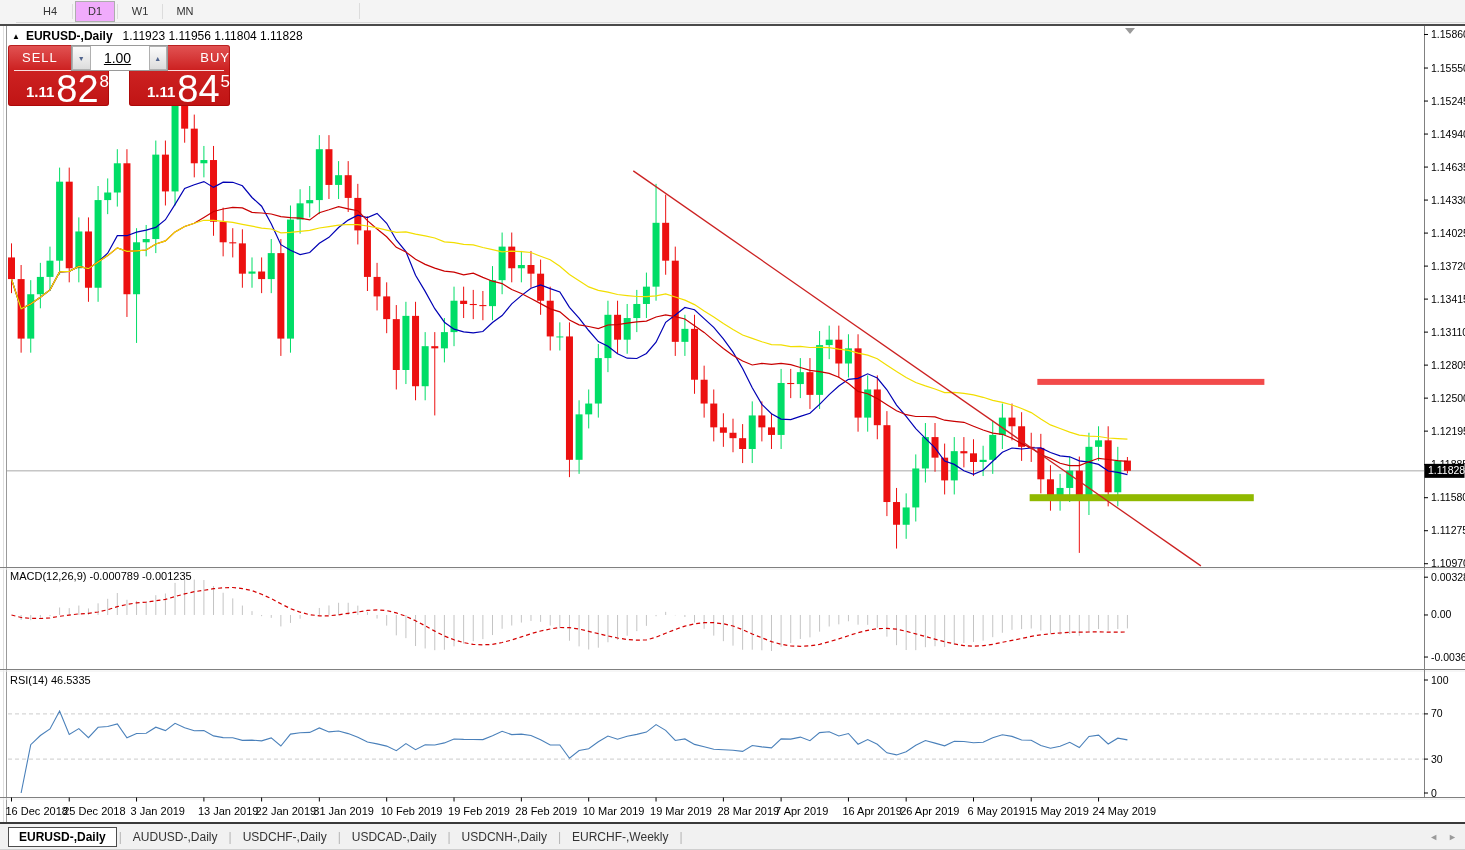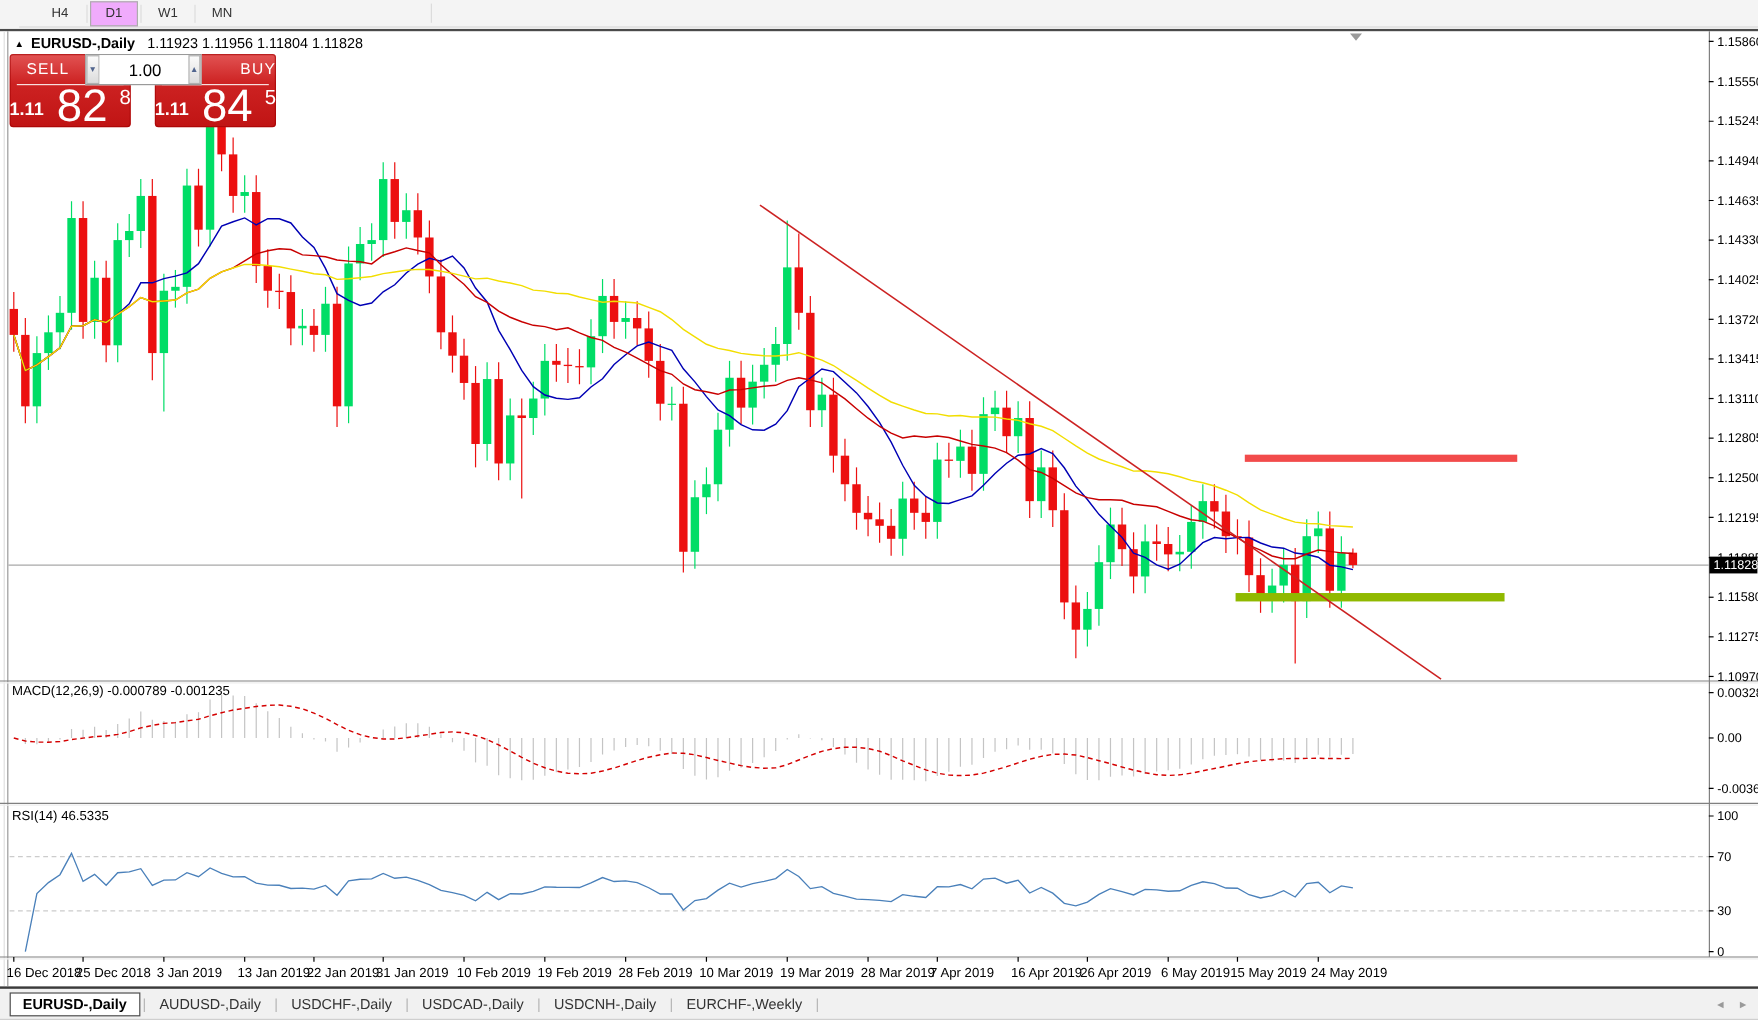--- a/index.html
+++ b/index.html
@@ -22,30 +22,30 @@
   .symbol-title .tri{font-size:8px;margin-right:6px;}
   .symbol-title .sym{font-weight:700;margin-right:10px;}
   
   .trade-panel{position:absolute;left:8px;top:45px;width:222px;height:61px;display:flex;gap:20px;}
   .tp-card{flex:1;border-radius:3px;background:linear-gradient(#e25454 0%,#cd2222 40%,#c01414 100%);
            box-shadow:0 0 0 1px rgba(160,0,0,.6) inset;display:flex;flex-direction:column;}
   .tp-head{height:25px;display:flex;align-items:center;font-size:13px;color:#fff;letter-spacing:1px;}
   .tp-head.sell{justify-content:flex-start;padding-left:14px;}
   .tp-head.buy{justify-content:flex-end;}
   .tp-rule{height:1px;background:rgba(255,255,255,.85);margin:0 6px;}
-  .tp-price{flex:1;display:flex;align-items:flex-end;justify-content:space-between;color:#fff;padding-bottom:0;}
+  .tp-price{flex:1;display:flex;align-items:flex-end;justify-content:flex-end;color:#fff;padding-bottom:0;}
   .tp-price .pfx{font-size:15px;font-weight:700;margin:0 2px 6px 0;}
   .tp-price .big{font-size:38px;line-height:34px;}
   .tp-price .sup{font-size:17px;line-height:17px;margin:0 0 16px 1px;}
   .vol-box{position:absolute;left:63px;top:0;width:97px;height:26px;background:#fff;
            border:1px solid #9a9a9a;box-sizing:border-box;display:flex;z-index:3;}
   .vol-btn{width:19px;background:linear-gradient(#fbfbfb,#dcdcdc);border:1px solid #b0b0b0;
            font-size:7px;color:#51658e;display:flex;align-items:center;justify-content:center;padding:0;}
-  .vol-value{flex:1;border:none;outline:none;font-size:14px;text-align:right;padding-right:22px;width:50px;
-             font-family:"Liberation Sans",sans-serif;color:#000;}
+  .vol-value{flex:1;border:none;outline:none;font-size:14px;text-align:center;padding-right:6px;width:50px;
+             font-family:"Liberation Sans",sans-serif;color:#000;text-decoration:underline;}
   
   .pane-label{position:absolute;left:10px;font-size:11px;color:#000;white-space:nowrap;}
   .macd-label{top:570px;}
   .rsi-label{top:674px;}
   
   .tab-bar{position:absolute;left:0;top:822px;width:1465px;height:28px;background:#f1f1f1;
            border-top:2px solid #3a3a3a;border-bottom:1px solid #cfcfcf;display:flex;align-items:center;
            padding-left:8px;box-sizing:border-box;}
   .tab{font-size:12px;color:#333;padding:3px 9px;white-space:nowrap;cursor:default;}
   .tab.active{background:#fff;border:1px solid #4c4c4c;font-weight:700;color:#000;padding:2px 10px;}

